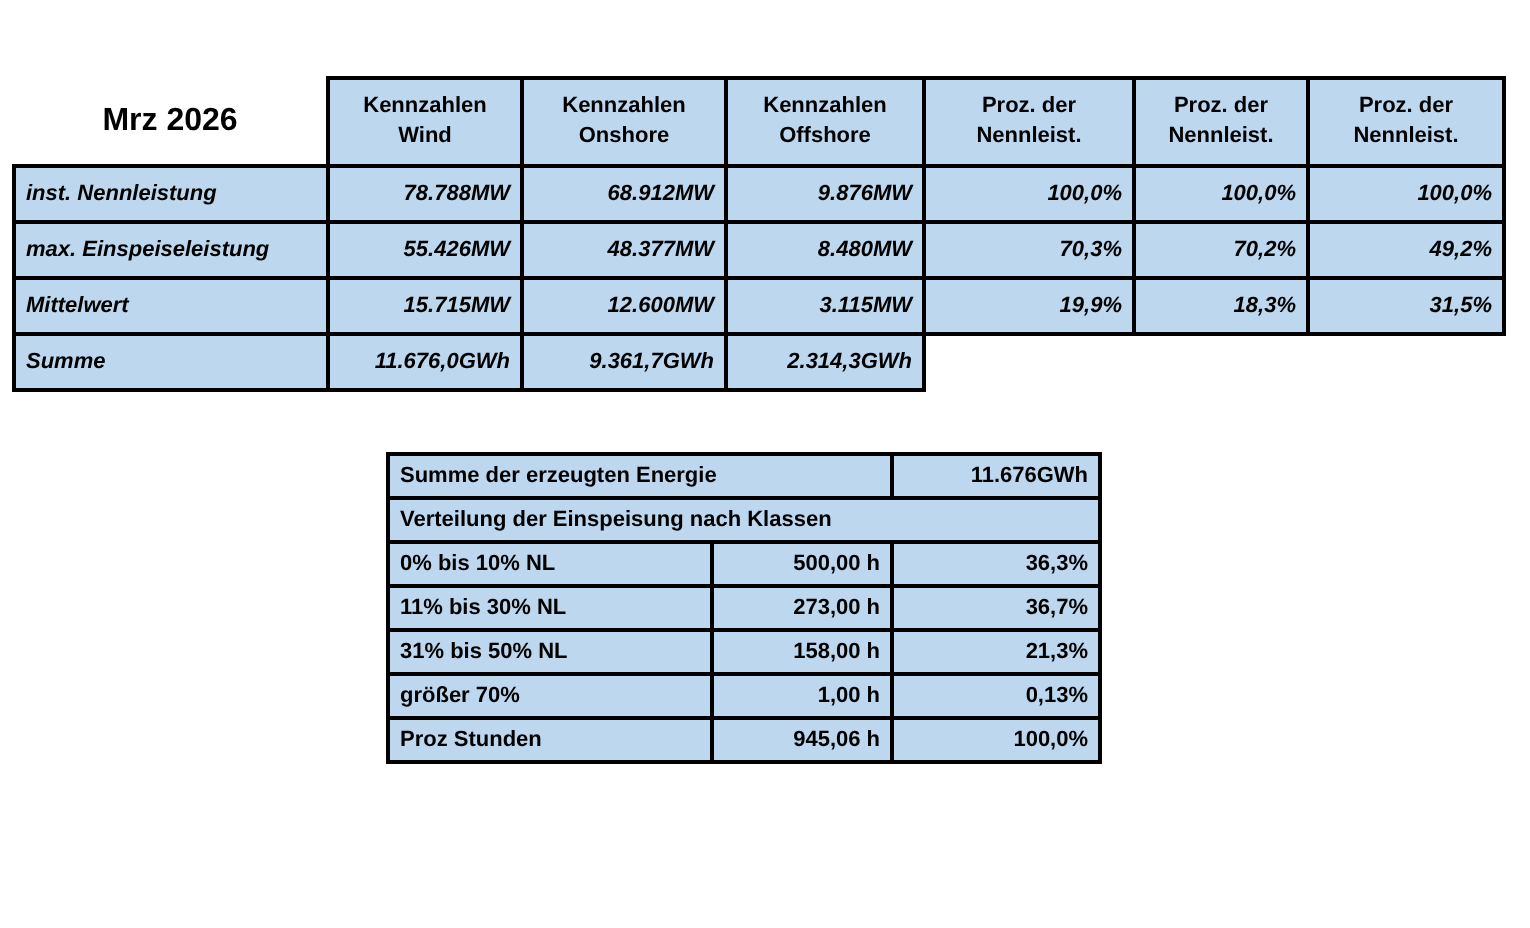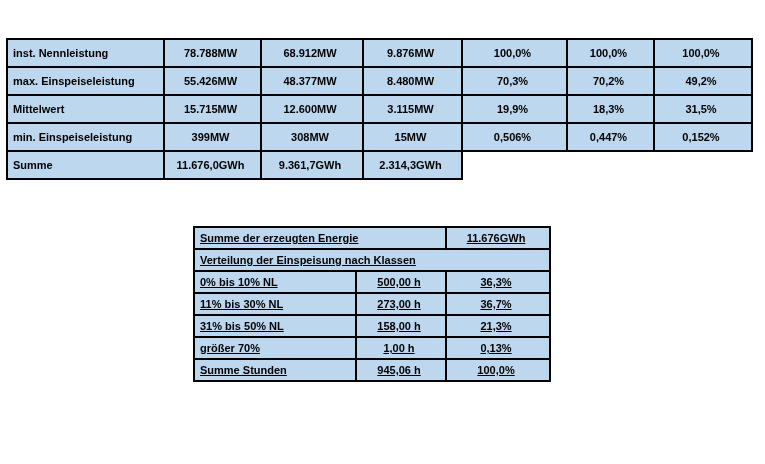--- a/index.html
+++ b/index.html
@@ -28,45 +28,60 @@
     background: transparent;
     border: none;
   }
   td.hdr {
     text-align: center;
     vertical-align: middle;
     white-space: pre-line;
     line-height: 15px;
   }
   td.lbl { text-align: left;  padding-left: 5px;  vertical-align: middle; }
-  td.val { text-align: center; padding-right: 5px; vertical-align: middle; }
+  td.val { text-align: right; padding-right: 5px; vertical-align: middle; }
   td.title-cell {
     font-size: 16px;
     text-align: center;
     vertical-align: middle;
   }
   tr.hrow  { height: 44px; }
-  tr.drow  { height: 28px; }
+  tr.drow  { height: 28px; font-style: italic; }
   tr.brow  { height: 22px; }
 </style>
 </head>
 <body>
 
 <div class="abs" style="left:6px; top:38px;">
   <table class="tbl" style="width:745px;">
     <colgroup>
       <col style="width:157px">
         <col style="width:97px">
         <col style="width:102px">
       <col style="width:99px">
         <col style="width:105px">
         <col style="width:87px">
         <col style="width:98px">
     </colgroup>
     <tbody>
+      <tr class="hrow">
+        <td class="ghost title-cell">Mrz 2026</td>
+        <td class="fill hdr">Kennzahlen
+Wind</td>
+        <td class="fill hdr">Kennzahlen
+Onshore</td>
+        <td class="fill hdr">Kennzahlen
+Offshore</td>
+        <td class="fill hdr">Proz. der
+Nennleist.</td>
+        <td class="fill hdr">Proz. der
+Nennleist.</td>
+        <td class="fill hdr">Proz. der
+Nennleist.</td>
+      </tr>
       <tr class="drow">
         <td class="fill lbl">inst. Nennleistung</td>
         <td class="fill val">78.788MW</td>
         <td class="fill val">68.912MW</td>
         <td class="fill val">9.876MW</td>
         <td class="fill val">100,0%</td>
         <td class="fill val">100,0%</td>
         <td class="fill val">100,0%</td>
       </tr>
       <tr class="drow">
@@ -81,43 +96,34 @@
       <tr class="drow">
         <td class="fill lbl">Mittelwert</td>
         <td class="fill val">15.715MW</td>
         <td class="fill val">12.600MW</td>
         <td class="fill val">3.115MW</td>
         <td class="fill val">19,9%</td>
         <td class="fill val">18,3%</td>
         <td class="fill val">31,5%</td>
       </tr>
       <tr class="drow">
-        <td class="fill lbl">min. Einspeiseleistung</td>
-        <td class="fill val">399MW</td>
-        <td class="fill val">308MW</td>
-        <td class="fill val">15MW</td>
-        <td class="fill val">0,506%</td>
-        <td class="fill val">0,447%</td>
-        <td class="fill val">0,152%</td>
-      </tr>
-      <tr class="drow">
         <td class="fill lbl">Summe</td>
         <td class="fill val">11.676,0GWh</td>
         <td class="fill val">9.361,7GWh</td>
         <td class="fill val">2.314,3GWh</td>
         <td class="ghost"></td>
         <td class="ghost"></td>
         <td class="ghost"></td>
       </tr>
     </tbody>
   </table>
 </div>
 
 <div class="abs" style="left:193px; top:226px;">
-  <table class="tbl" style="width:356px;text-decoration:underline;">
+  <table class="tbl" style="width:356px;">
     <colgroup>
       <col style="width:162px">
         <col style="width:90px">
         <col style="width:104px">
     </colgroup>
     <tbody>
       <tr class="brow">
         <td class="fill lbl" colspan="2">Summe der erzeugten Energie</td>
         <td class="fill val">11.676GWh</td>
       </tr>
@@ -138,19 +144,19 @@
         <td class="fill lbl">31% bis 50% NL</td>
         <td class="fill val">158,00 h</td>
         <td class="fill val">21,3%</td>
       </tr>
       <tr class="brow">
         <td class="fill lbl">größer 70%</td>
         <td class="fill val">1,00 h</td>
         <td class="fill val">0,13%</td>
       </tr>
       <tr class="brow">
-        <td class="fill lbl">Summe Stunden</td>
+        <td class="fill lbl">Proz Stunden</td>
         <td class="fill val">945,06 h</td>
         <td class="fill val">100,0%</td>
       </tr>
     </tbody>
   </table>
 </div>
 
 </body></html>

